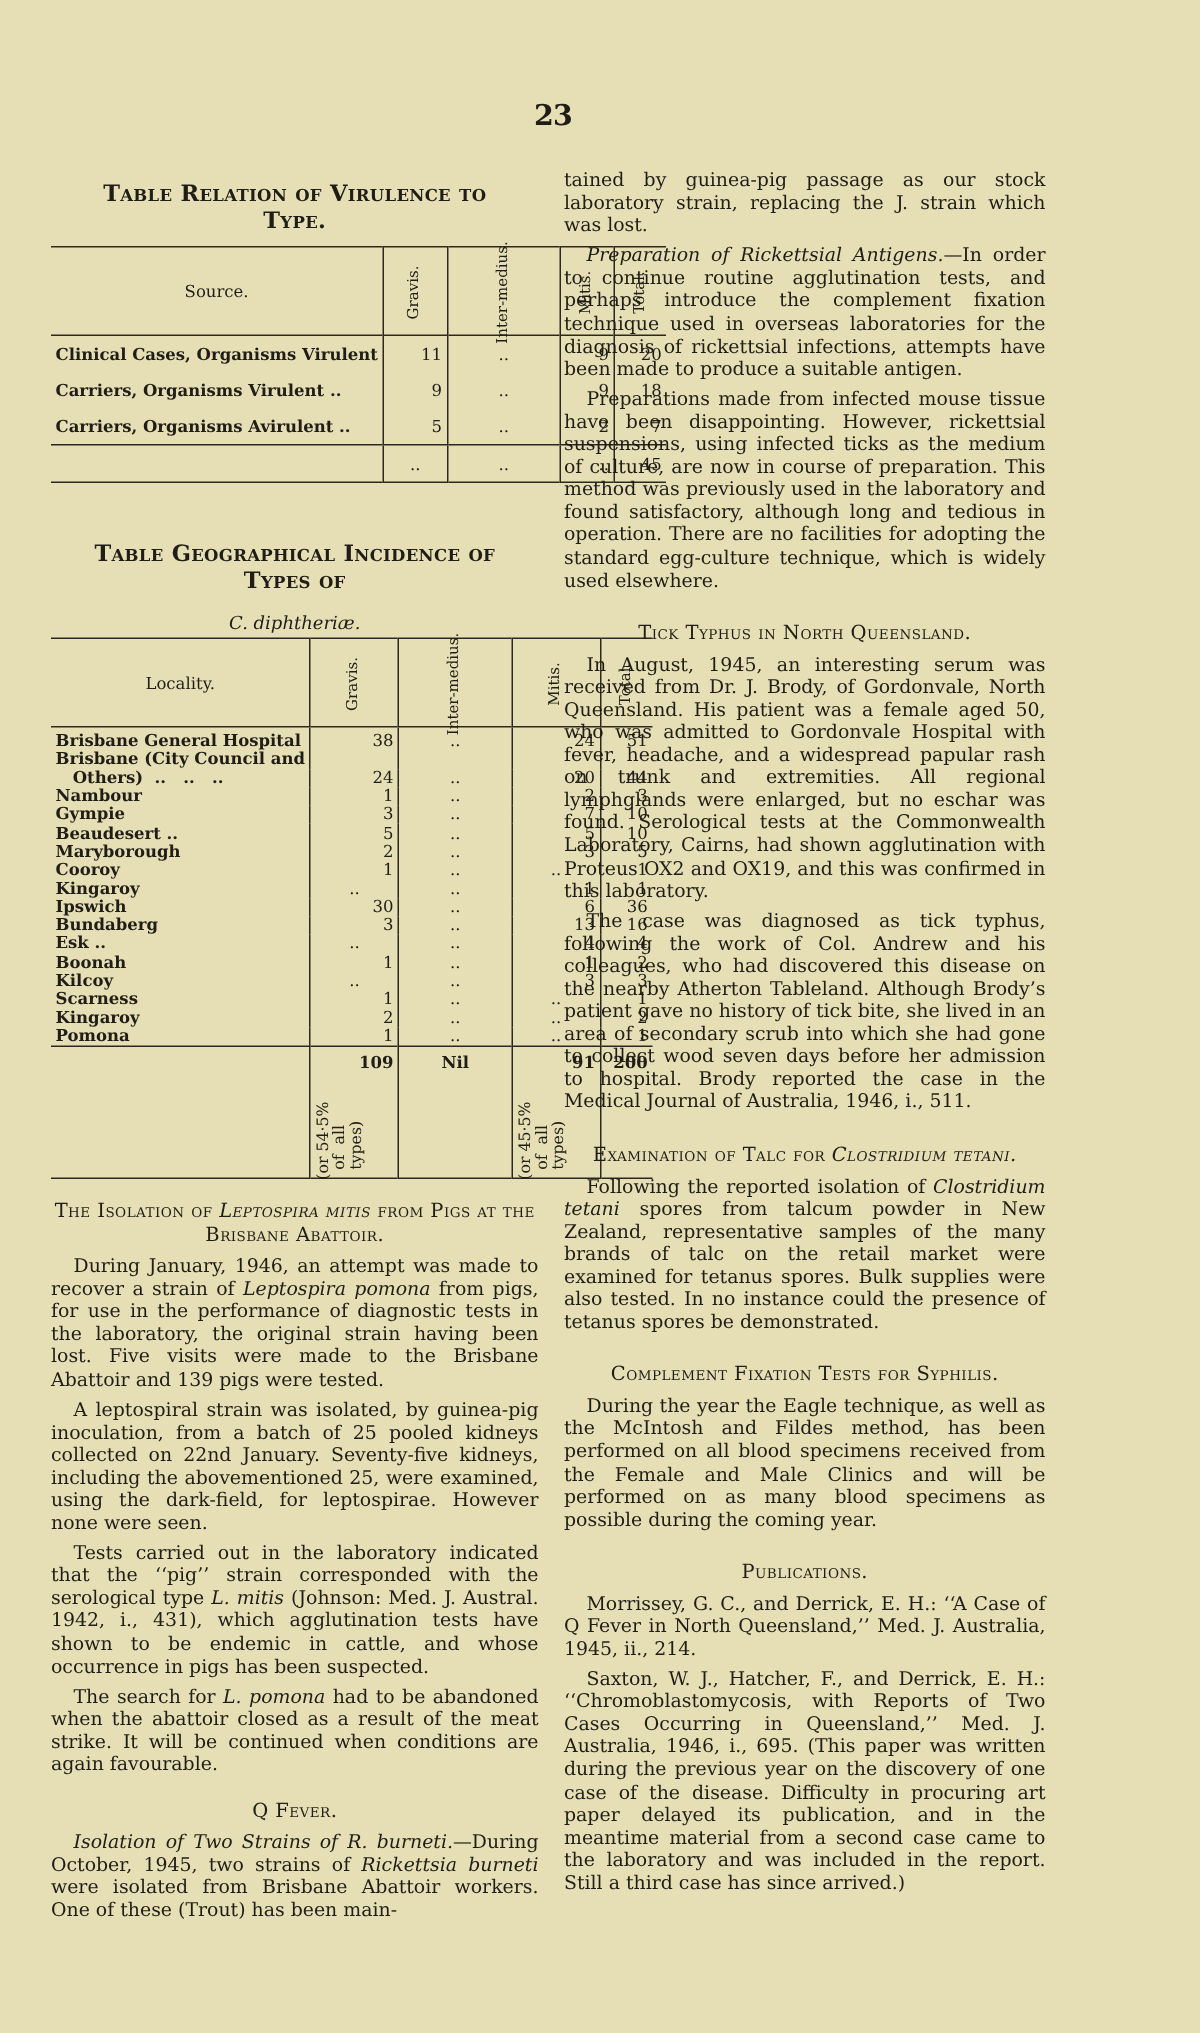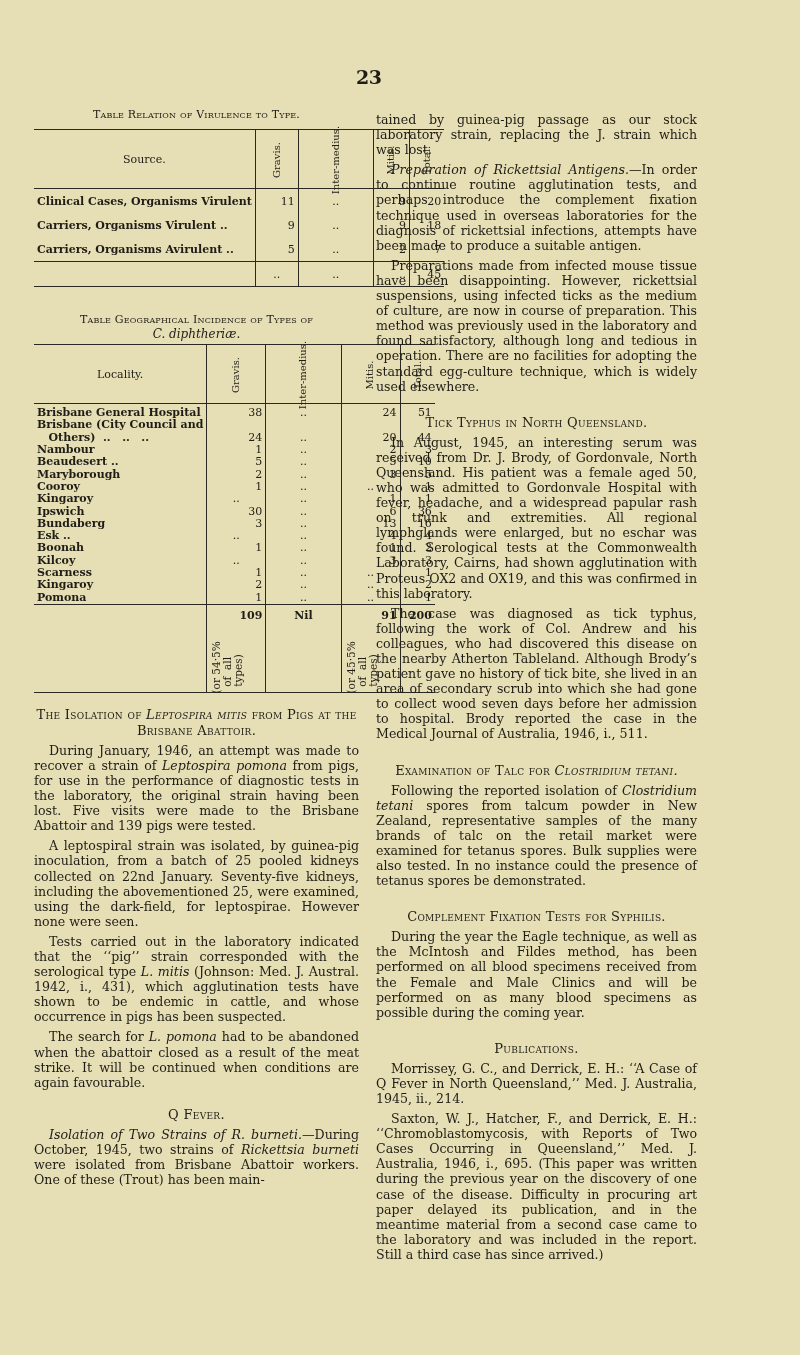--- a/index.html
+++ b/index.html
@@ -11,22 +11,22 @@
     position: relative;
   }
   .page-number {
     position: absolute; left: 356px; top: 66px;
     font-size: 19px; font-weight: bold; letter-spacing: -0.5px;
   }
   .col-left { position: absolute; left: 34px; top: 108px; width: 325px; }
   .col-right { position: absolute; left: 376px; top: 112px; width: 321px; }
 
   .tbl-title {
-    text-align: center; font-size: 11px; letter-spacing: 0.2px;
-    font-variant: small-caps; font-weight: normal; margin: 0;
+    text-align: center; font-size: 15px; letter-spacing: 0.2px;
+    font-variant: small-caps; font-weight: bold; margin: 12px;
   }
   .tbl-sub { text-align: center; font-style: italic; font-size: 12px; margin: 1px 0 3px; }
 
   table.doc { border-collapse: collapse; width: 100%; font-size: 11px; }
   table.doc th, table.doc td { padding: 0 3px; }
   table.doc thead tr { border-top: 1.5px solid #2a2820; border-bottom: 1px solid #2a2820; }
   table.doc tbody.foot tr:last-child { border-bottom: 1.5px solid #2a2820; }
   table.doc .vl { border-left: 1.5px solid #2a2820; }
   th.src { font-weight: normal; font-size: 11px; text-align: center; }
   th.rot { height: 58px; vertical-align: middle; font-weight: normal; font-size: 10px; }
@@ -137,20 +137,27 @@
           <td class="dots vl">..</td>
           <td class="num vl">20</td>
           <td class="num vl">44</td>
         </tr>
         <tr>
           <td class="lbl" style="white-space: pre;">Nambour</td>
           <td class="num vl">1</td>
           <td class="dots vl">..</td>
           <td class="num vl">2</td>
           <td class="num vl">3</td>
+        </tr>
+        <tr>
+          <td class="lbl" style="white-space: pre;">Gympie</td>
+          <td class="num vl">3</td>
+          <td class="dots vl">..</td>
+          <td class="num vl">7</td>
+          <td class="num vl">10</td>
         </tr>
         <tr>
           <td class="lbl" style="white-space: pre;">Beaudesert ..</td>
           <td class="num vl">5</td>
           <td class="dots vl">..</td>
           <td class="num vl">5</td>
           <td class="num vl">10</td>
         </tr>
         <tr>
           <td class="lbl" style="white-space: pre;">Maryborough</td>

